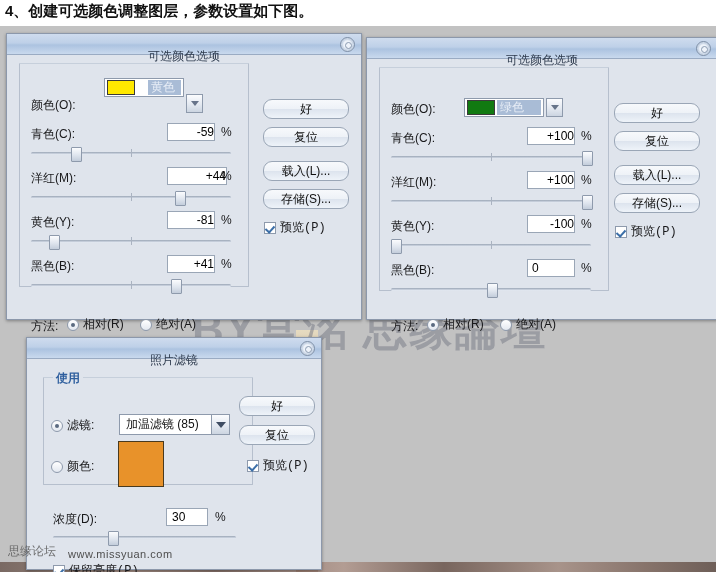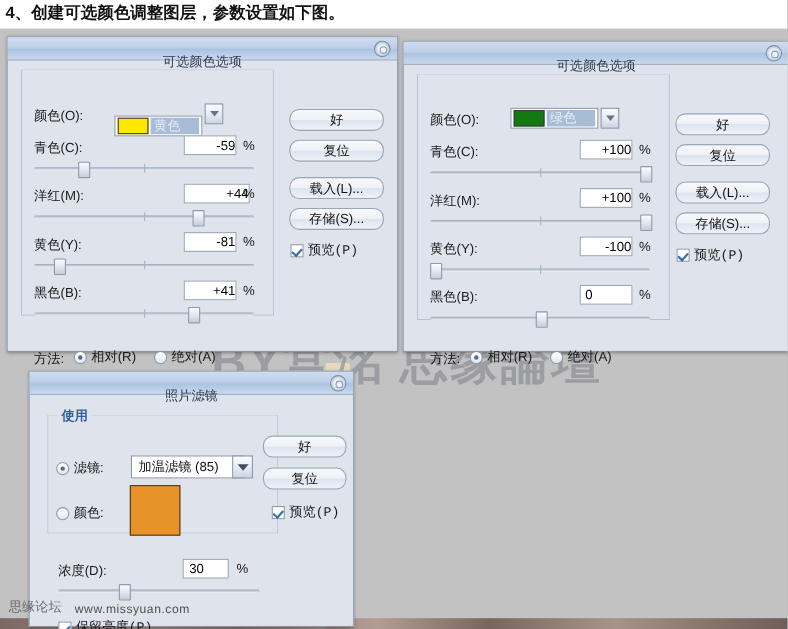--- a/index.html
+++ b/index.html
@@ -194,21 +194,21 @@
   <div class="dialog" style="left:6px;top:33px;width:356px;height:287px;">
     <div class="titlebar">
       <div class="t">可选颜色选项</div>
       <div class="tb-btn"></div>
     </div>
     <div class="dlg-body">
 
       <div class="group" style="left:12px;top:8px;width:228px;height:222px;"></div>
 
       <div class="lbl" style="left:24px;top:42px;">颜色(O):</div>
-      <div class="combo" style="left:97px;top:50px;width:80px;">
+      <div class="combo" style="left:97px;top:23px;width:80px;gap:11px;">
         <div class="swatch" style="background:#ffe800;"></div>
         <div class="cval">黄色</div>
       </div>
       <div class="combo-arrow" style="left:179px;top:39px;">
         <i></i>
       </div>
 
       <div class="lbl" style="left:24px;top:71px;">青色(C):</div>
       <div class="numbox" style="left:160px;top:68px;width:48px;">-59</div>
       <div class="pct" style="left:214px;top:70px;">%</div>

